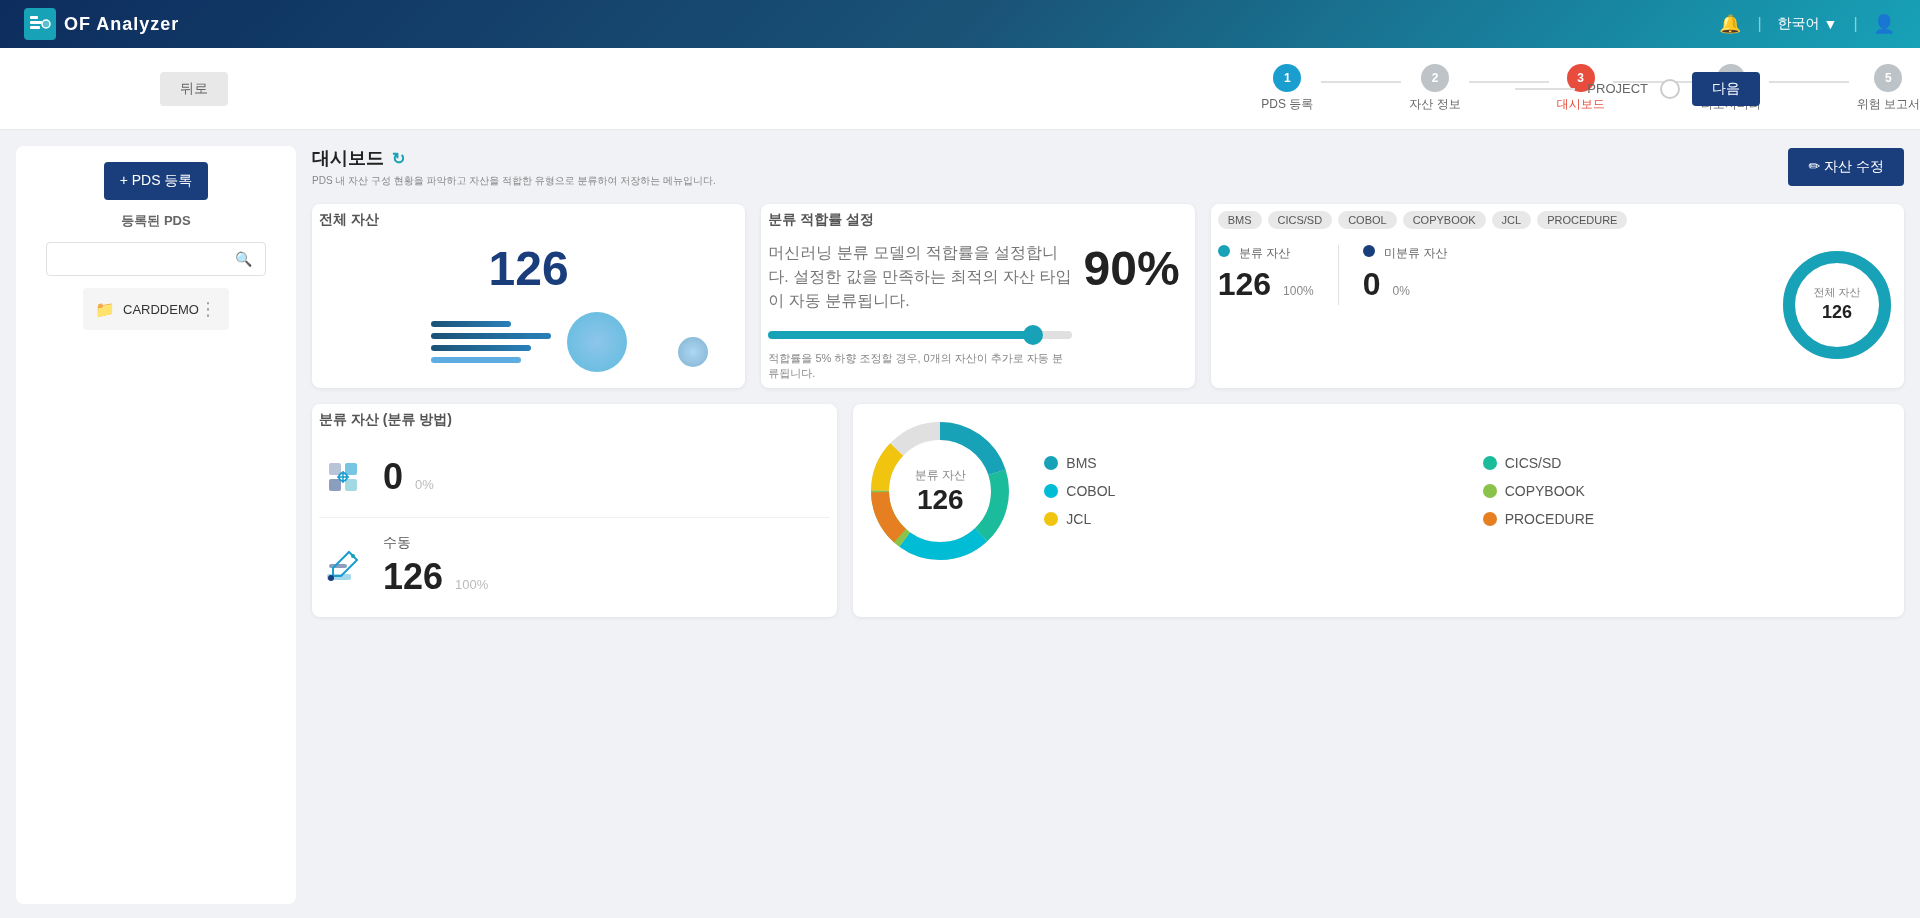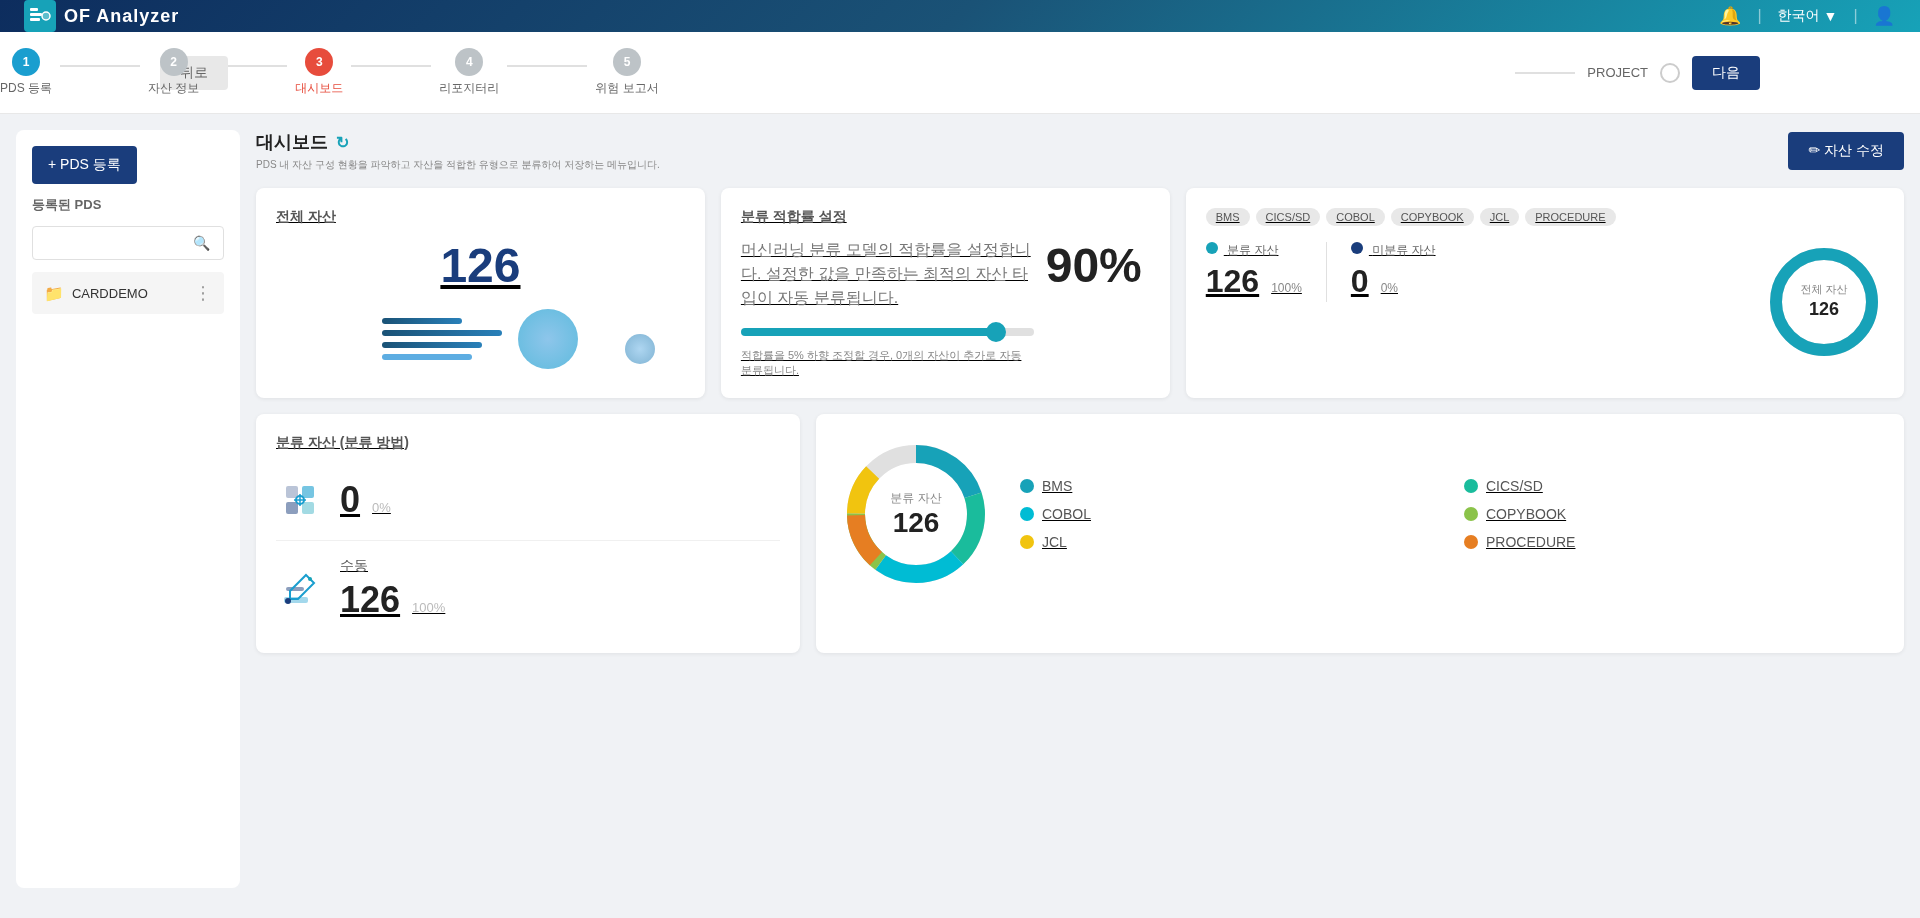--- a/index.html
+++ b/index.html
@@ -1,21 +1,21 @@
 <!DOCTYPE html>
 <html><head>
   <meta charset="utf-8">
   <style>
     * { box-sizing: border-box; margin: 0; padding: 0; font-family: 'Malgun Gothic', '맑은 고딕', sans-serif; }
     body { background: #f0f2f5; min-height: 918px; }
 
     
     .header {
       background: linear-gradient(135deg, #0d2d5e 0%, #1a5276 50%, #17a2b8 100%);
-      height: 32px;
+      height: 48px;
       display: flex;
       align-items: center;
       padding: 0 24px;
       justify-content: space-between;
     }
     .header-logo {
       display: flex;
       align-items: center;
       gap: 8px;
     }
@@ -47,21 +47,21 @@
     .header-divider { color: rgba(255,255,255,0.5); }
     .header-lang { font-size: 14px; cursor: pointer; display: flex; align-items: center; gap: 4px; }
     .header-user { font-size: 18px; cursor: pointer; }
 
     
     .stepper-bar {
       background: white;
       padding: 16px 0;
       display: flex;
       align-items: center;
-      justify-content: flex-start;
+      justify-content: flex-end;
       gap: 0;
       border-bottom: 1px solid #e8e8e8;
       position: relative;
     }
     .stepper-back-btn {
       position: absolute;
       left: 160px;
       background: #e8e8e8;
       border: none;
       border-radius: 4px;
@@ -150,28 +150,29 @@
     
     .main-layout {
       display: flex;
       height: calc(918px - 48px - 80px);
       padding: 16px;
       gap: 16px;
     }
 
     
     .sidebar {
-      width: 224px;
+      width: 280px;
       background: white;
       border-radius: 8px;
       padding: 16px;
       display: flex;
       flex-direction: column;
       gap: 12px;
       flex-shrink: 0;
+      align-items: center;
     }
     .add-pds-btn {
       background: #1a3d7c;
       color: white;
       border: none;
       border-radius: 4px;
       padding: 10px 16px;
       font-size: 14px;
       cursor: pointer;
       display: flex;
@@ -255,23 +256,22 @@
     
     .cards-row {
       display: grid;
       grid-template-columns: 1fr 1fr 1.6fr;
       gap: 16px;
     }
 
     .card {
       background: white;
       border-radius: 8px;
-      padding: 20px;
+      padding: 7px;
       box-shadow: 0 1px 4px rgba(0,0,0,0.07);
-      text-decoration: underline;
     }
 
     .card-title {
       font-size: 14px;
       color: #555;
       font-weight: 600;
       margin-bottom: 12px;
     }
 
     

